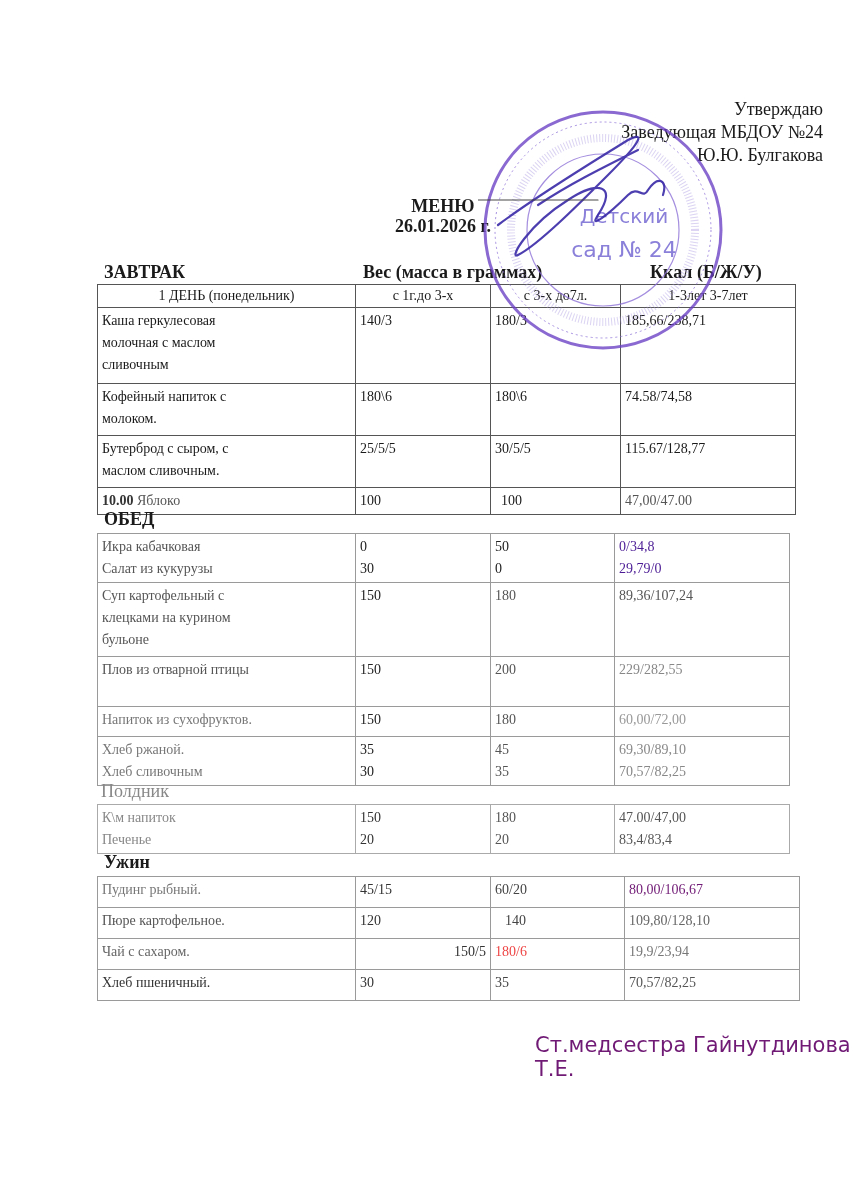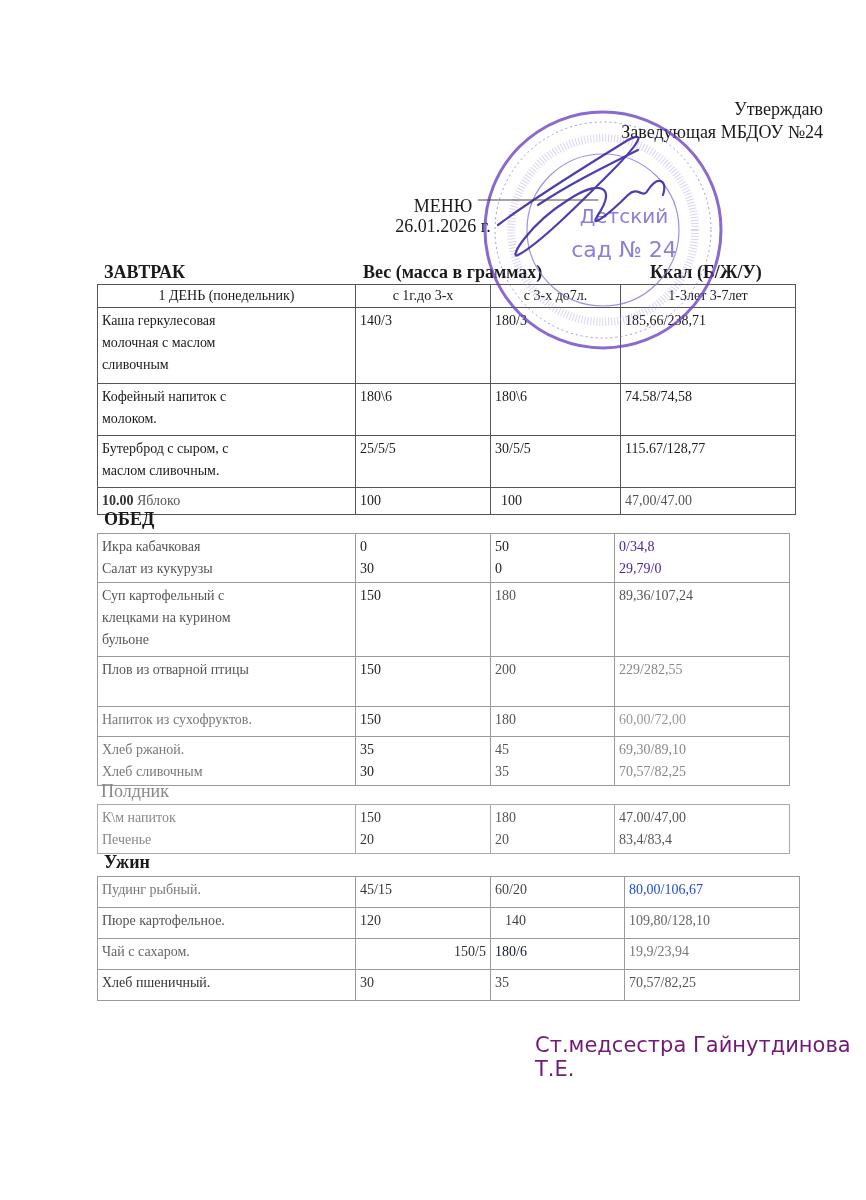--- a/index.html
+++ b/index.html
@@ -1,20 +1,20 @@
 <!DOCTYPE html>
 <html><head>
   <meta charset="utf-8">
   <style>
     html, body { margin: 0; padding: 0; background: #ffffff; }
     body { width: 866px; height: 1200px; position: relative; overflow: hidden;
            font-family: "Liberation Serif", serif; color: #1a1a1a; }
     .abs { position: absolute; }
     .approval { right: 43px; top: 98px; text-align: right; font-size: 18px; line-height: 23px; }
-    .title { left: 0; width: 866px; top: 196px; text-align: center; font-weight: normal; font-size: 18px; line-height: 20px; }
+    .title { left: 0; width: 866px; top: 196px; text-align: center; font-weight: bold; font-size: 18px; line-height: 20px; }
     .title .t1 { padding-left: 20px; }
     .title .t2 { padding-left: 20px; }
     .hdr { top: 262px; font-weight: bold; font-size: 18px; }
     table { border-collapse: collapse; position: absolute; table-layout: fixed; }
     td { border: 1px solid #555; vertical-align: top; font-size: 14px; line-height: 22px; padding: 2px 4px 2px 4px; }
     td.c0 { width: 249px; }
     td.c1 { width: 126px; }
     td.c2 { width: 115px; }
     td.c3 { width: 166px; }
     .t-header td { text-align: center; padding: 1px 4px; line-height: 20px; }
@@ -24,20 +24,21 @@
     .footer { left: 535px; top: 1033px; font-family: "DejaVu Sans", sans-serif; font-size: 21px; color: #701a75; }
     .stamp { left: 478px; top: 105px; width: 250px; height: 250px; pointer-events: none; }
     .multi div { white-space: nowrap; }
   </style>
 </head>
 <body>
 
 <div class="abs approval">
   <div>Утверждаю</div>
   <div>Заведующая МБДОУ №24</div>
+  <div>Ю.Ю. Булгакова</div>
 </div>
 
 <div class="abs title">
   <div class="t1">МЕНЮ</div>
   <div class="t2">26.01.2026 г.</div>
 </div>
 
 <div class="abs hdr" style="left:104px;">ЗАВТРАК</div>
 <div class="abs hdr" style="left:363px;">Вес (масса в граммах)</div>
 <div class="abs hdr" style="left:650px;">Ккал (Б/Ж/У)</div>
@@ -178,32 +179,32 @@
   </tbody>
 </table>
 
 <div class="abs sec-label" style="top:852px;">Ужин</div>
 <table class="faded" style="left:97px; top:876px;">
   <tbody>
     <tr style="height:31px;">
       <td class="c0" style="color:#777;">Пудинг рыбный.</td>
       <td class="c1" style="color:#333;">45/15</td>
       <td class="c2" style="color:#444;">60/20</td>
-      <td class="c3" style="color:#1d4ed8;border-radius:7px;">80,00/106,67</td>
+      <td class="c3" style="color:#701a75;border-radius:7px;">80,00/106,67</td>
     </tr>
     <tr style="height:31px;">
       <td class="c0" style="color:#555;">Пюре картофельное.</td>
       <td class="c1" style="color:#333;">120</td>
       <td class="c2" style="color:#444;padding-left:14px;">140</td>
       <td class="c3" style="color:#666;">109,80/128,10</td>
     </tr>
     <tr style="height:31px;">
       <td class="c0" style="color:#666;">Чай с сахаром.</td>
       <td class="c1" style="color:#333;text-align:right;">150/5</td>
-      <td class="c2" style="color:#0f172a;margin-left:25px;">180/6</td>
+      <td class="c2" style="color:#ef4444;margin-left:25px;">180/6</td>
       <td class="c3" style="color:#777;">19,9/23,94</td>
     </tr>
     <tr style="height:31px;">
       <td class="c0" style="color:#333;">Хлеб пшеничный.</td>
       <td class="c1" style="color:#333;">30</td>
       <td class="c2" style="color:#444;">35</td>
       <td class="c3" style="color:#555;">70,57/82,25</td>
     </tr>
   </tbody>
 </table>

